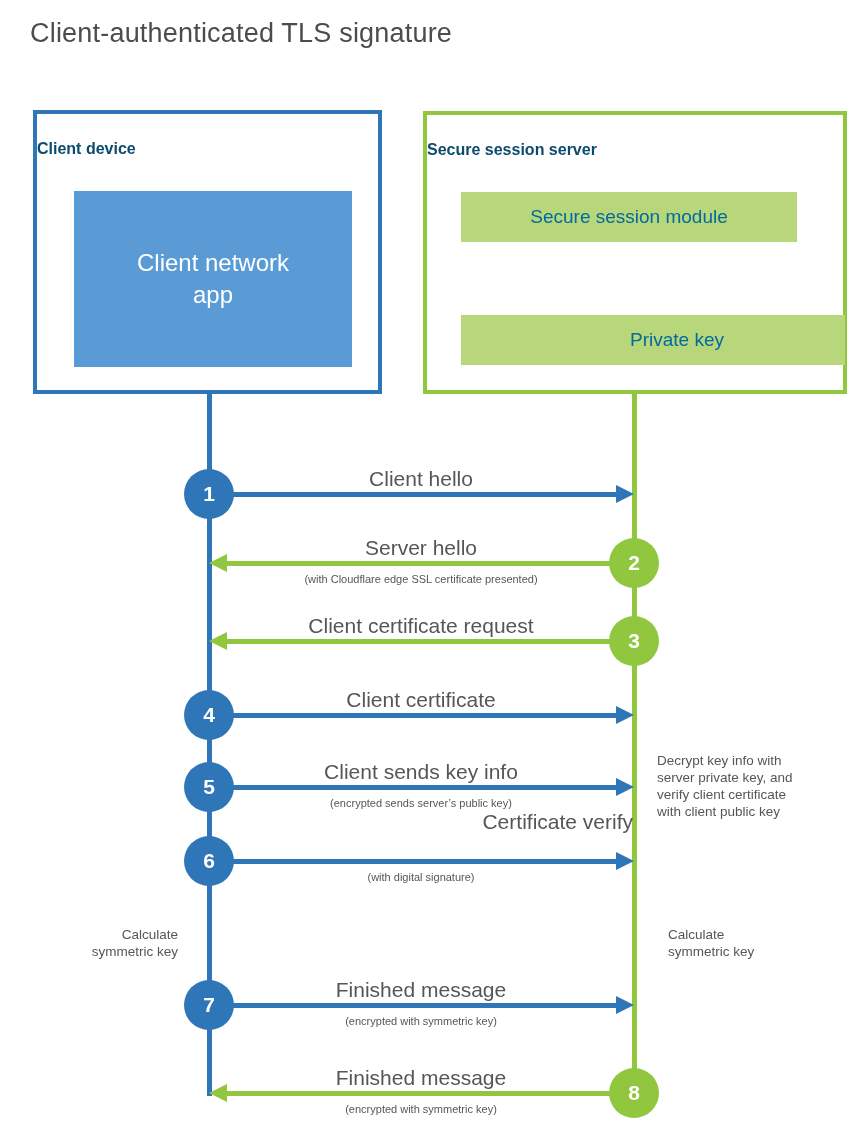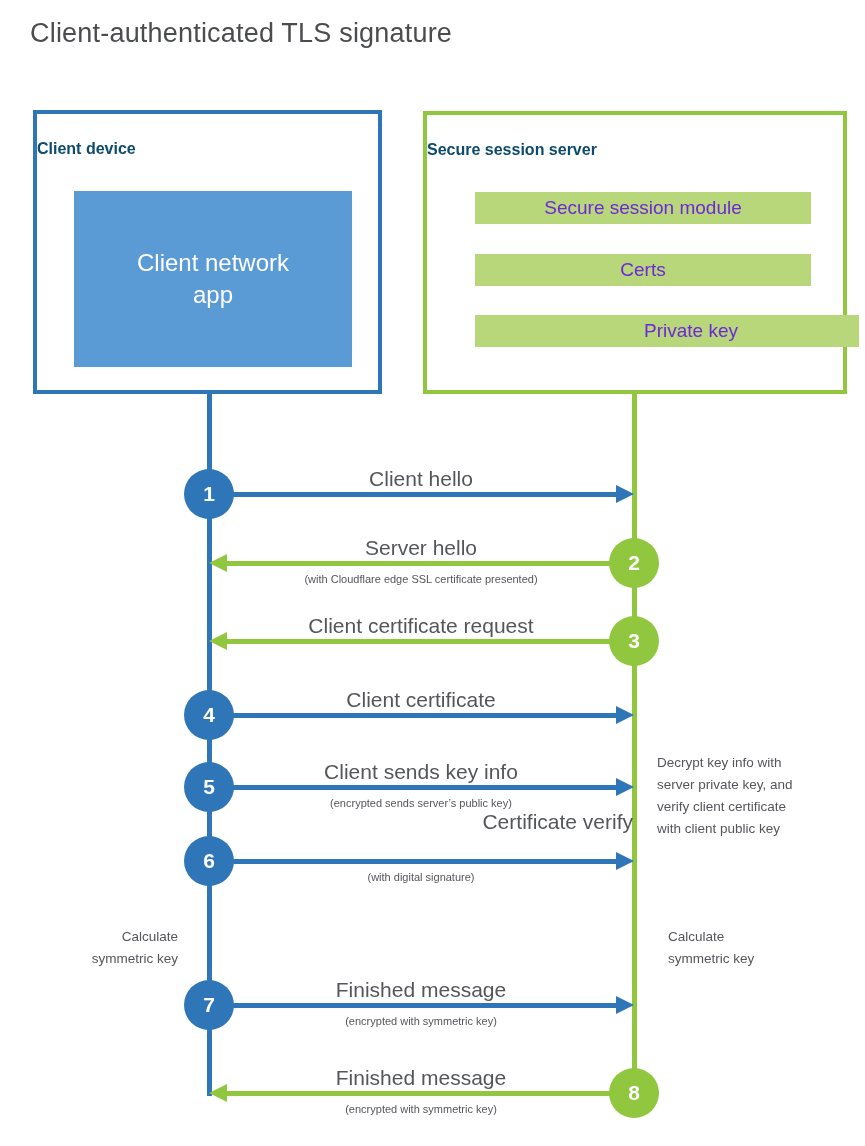--- a/index.html
+++ b/index.html
@@ -19,23 +19,23 @@
   .actor-heading{
     position:absolute;left:0;right:0;top:26px;
     font-size:16px;font-weight:bold;color:#0c4a6e;
   }
   #client-app-box{
     position:absolute;left:37px;top:77px;width:278px;height:176px;background:#5b9bd5;
     display:flex;align-items:center;justify-content:center;text-align:center;
     color:#ffffff;font-size:24px;line-height:1.35;white-space:pre-line;
   }
   .server-bar{
-    position:absolute;left:48px;width:336px;height:32px;background:#b7d77a;
+    position:absolute;left:34px;width:336px;height:50px;background:#b7d77a;
     display:flex;align-items:center;justify-content:center;
-    color:#6d28d9;font-size:19px;
+    color:#0369a1;font-size:19px;
   }
   #server-bar-0{top:77px;}
   #server-bar-1{top:139px;}
   #server-bar-2{top:200px;padding-left:48px;}
   
   .lifeline{width:5px;}
   #lifeline-client{left:207px;top:394px;height:702px;background:#2e76b8;}
   #lifeline-server{left:632px;top:394px;height:699px;background:#90c73e;}
   
   .step-circle{
@@ -52,21 +52,21 @@
   .head-left{width:0;height:0;border-top:9px solid transparent;border-bottom:9px solid transparent;z-index:2;}
   .hl-green{border-right:18px solid #90c73e;}
   .msg-label{
     left:209px;width:424px;text-align:center;font-size:21px;color:#54565a;z-index:4;
   }
   .msg-sub{
     left:209px;width:424px;text-align:center;font-size:11px;color:#55565b;z-index:4;
   }
   
   .note{
-    font-size:13.5px;line-height:22px;color:#55565b;white-space:pre-line;
+    font-size:13.5px;line-height:17px;color:#55565b;white-space:pre-line;
   }
   #note-decrypt{left:657px;top:752px;width:186px;text-align:left;}
   #calc-left{left:38px;top:926px;width:140px;text-align:right;}
   #calc-right{left:668px;top:926px;width:140px;text-align:left;}
 </style>
 </head>
 <body>
 
 <div id="canvas">
 
@@ -74,21 +74,20 @@
 
   <div class="abs actor-box" id="client-box">
     <div class="actor-heading">Client device</div>
     <div id="client-app-box">Client network
 app</div>
   </div>
 
   <div class="abs actor-box" id="server-box">
     <div class="actor-heading">Secure session server</div>
     <div class="server-bar" id="server-bar-0">Secure session module</div>
-    <div class="server-bar" id="server-bar-1">Certs</div>
     <div class="server-bar" id="server-bar-2">Private key</div>
   </div>
 
   <div class="abs lifeline" id="lifeline-client"></div>
   <div class="abs lifeline" id="lifeline-server"></div>
 
   <div class="abs step-circle c-blue" style="left:184px;top:469px;">1</div>
   <div class="abs arrow-line l-blue" style="left:210px;top:492px;width:407px;"></div>
   <div class="abs head-right hr-blue" style="left:616px;top:485px;"></div>
   <div class="abs msg-label" style="top:467px;">Client hello</div>

